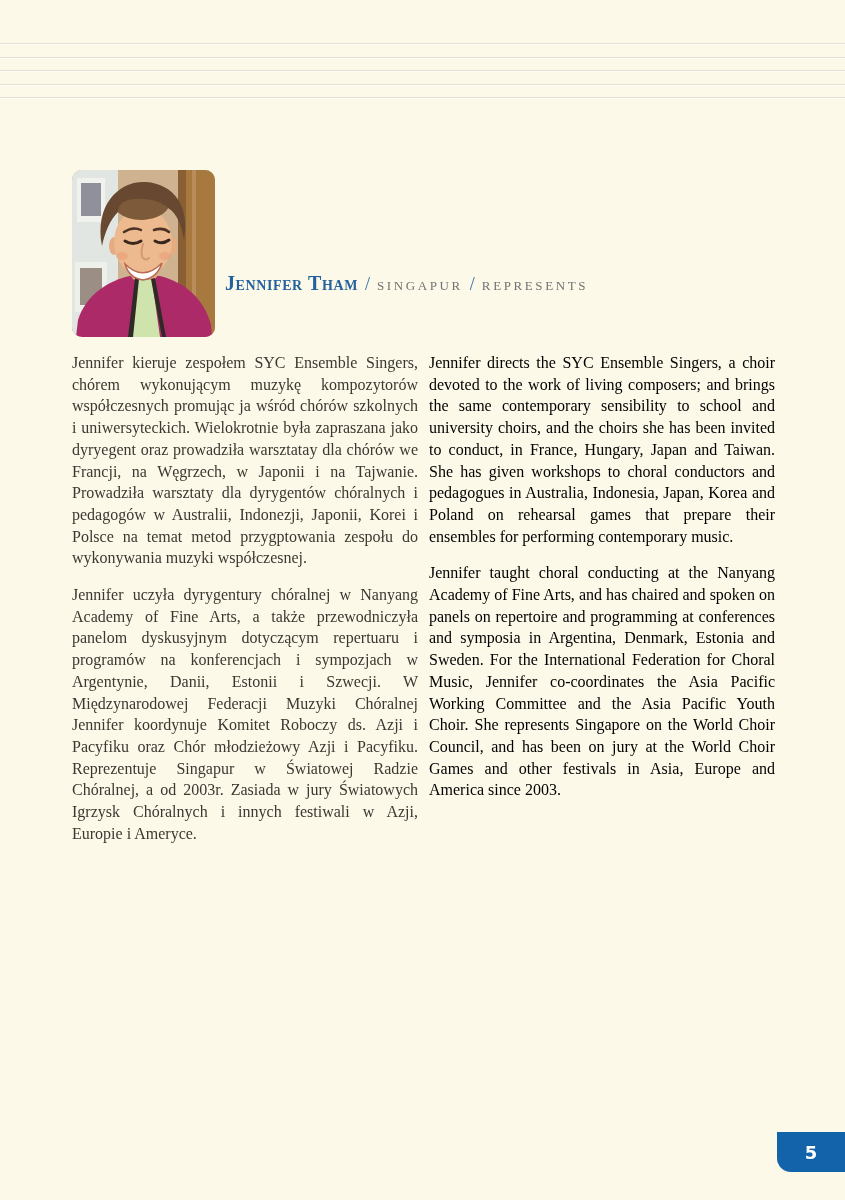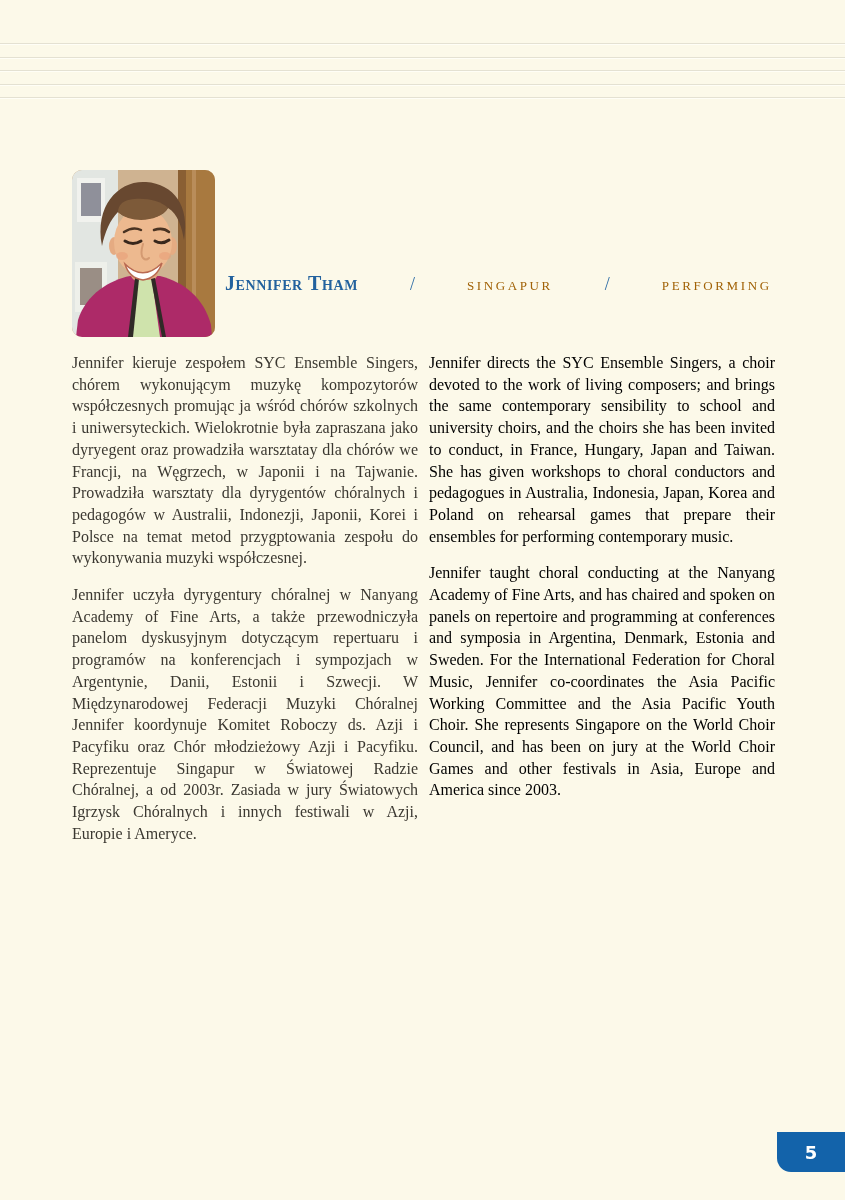--- a/index.html
+++ b/index.html
@@ -39,41 +39,40 @@
 
   
   .person-header {
     position: absolute;
     left: 225px;
     top: 272px;
     display: flex;
     align-items: baseline;
     white-space: nowrap;
     color: #23629e;
-    gap: 45px;
   }
   .person-name {
     font-variant: small-caps;
     font-weight: bold;
     font-size: 20px;
     letter-spacing: 0.6px;
     color: #23629e;
   }
   .header-sep {
     font-size: 18px;
     font-weight: 400;
     margin: 0 7px;
     color: #2e6da6;
   }
   .person-locale {
     font-variant: small-caps;
     font-weight: 400;
     font-size: 18px;
     letter-spacing: 2.6px;
-    color: #a16207;
+    color: #737373;
   }
 
   
   .bio-columns {
     position: absolute;
     left: 72px;
     top: 352px;
     width: 703px;
     display: flex;
     gap: 11px;
@@ -161,21 +160,21 @@
       <ellipse cx="50" cy="86" rx="6" ry="4" fill="#e79d77" opacity="0.55"></ellipse>
       <ellipse cx="93" cy="86" rx="6" ry="4" fill="#e79d77" opacity="0.55"></ellipse>
     </svg>
   </div>
 
   <div class="person-header">
     <span class="person-name">Jennifer Tham</span>
     <span class="header-sep">/</span>
     <span class="person-locale">singapur</span>
     <span class="header-sep">/</span>
-    <span class="person-locale">performing</span>
+    <span class="person-locale">represents</span>
   </div>
 
   <div class="bio-columns">
     <div class="bio-col bio-col-polish">
         <p>Jennifer kieruje zespołem SYC Ensemble Singers, chórem wykonującym muzykę kompozytorów współczesnych promując ja wśród chórów szkolnych i uniwersyteckich. Wielokrotnie była zapraszana jako dyryegent oraz prowadziła warsztatay dla chórów we Francji, na Węgrzech, w Japonii i na Tajwanie. Prowadziła warsztaty dla dyrygentów chóralnych i pedagogów w Australii, Indonezji, Japonii, Korei i Polsce na temat metod przygptowania zespołu do wykonywania muzyki współczesnej.</p>
         <p>Jennifer uczyła dyrygentury chóralnej w Nanyang Academy of Fine Arts, a także przewodniczyła panelom dyskusyjnym dotyczącym repertuaru i programów na konferencjach i sympozjach w Argentynie, Danii, Estonii i Szwecji. W Międzynarodowej Federacji Muzyki Chóralnej Jennifer koordynuje Komitet Roboczy ds. Azji i Pacyfiku oraz Chór młodzieżowy Azji i Pacyfiku. Reprezentuje Singapur w Światowej Radzie Chóralnej, a od 2003r. Zasiada w jury Światowych Igrzysk Chóralnych i innych festiwali w Azji, Europie i Ameryce.</p>
       </div>
     <div class="bio-col bio-col-english">
         <p>Jennifer directs the SYC Ensemble Singers, a choir devoted to the work of living composers; and brings the same contemporary sensibility to school and university choirs, and the choirs she has been invited to conduct, in France, Hungary, Japan and Taiwan. She has given workshops to choral conductors and pedagogues in Australia, Indonesia, Japan, Korea and Poland on rehearsal games that prepare their ensembles for performing contemporary music.</p>
         <p>Jennifer taught choral conducting at the Nanyang Academy of Fine Arts, and has chaired and spoken on panels on repertoire and programming at conferences and symposia in Argentina, Denmark, Estonia and Sweden. For the International Federation for Choral Music, Jennifer co-coordinates the Asia Pacific Working Committee and the Asia Pacific Youth Choir. She represents Singapore on the World Choir Council, and has been on jury at the World Choir Games and other festivals in Asia, Europe and America since 2003.</p>

